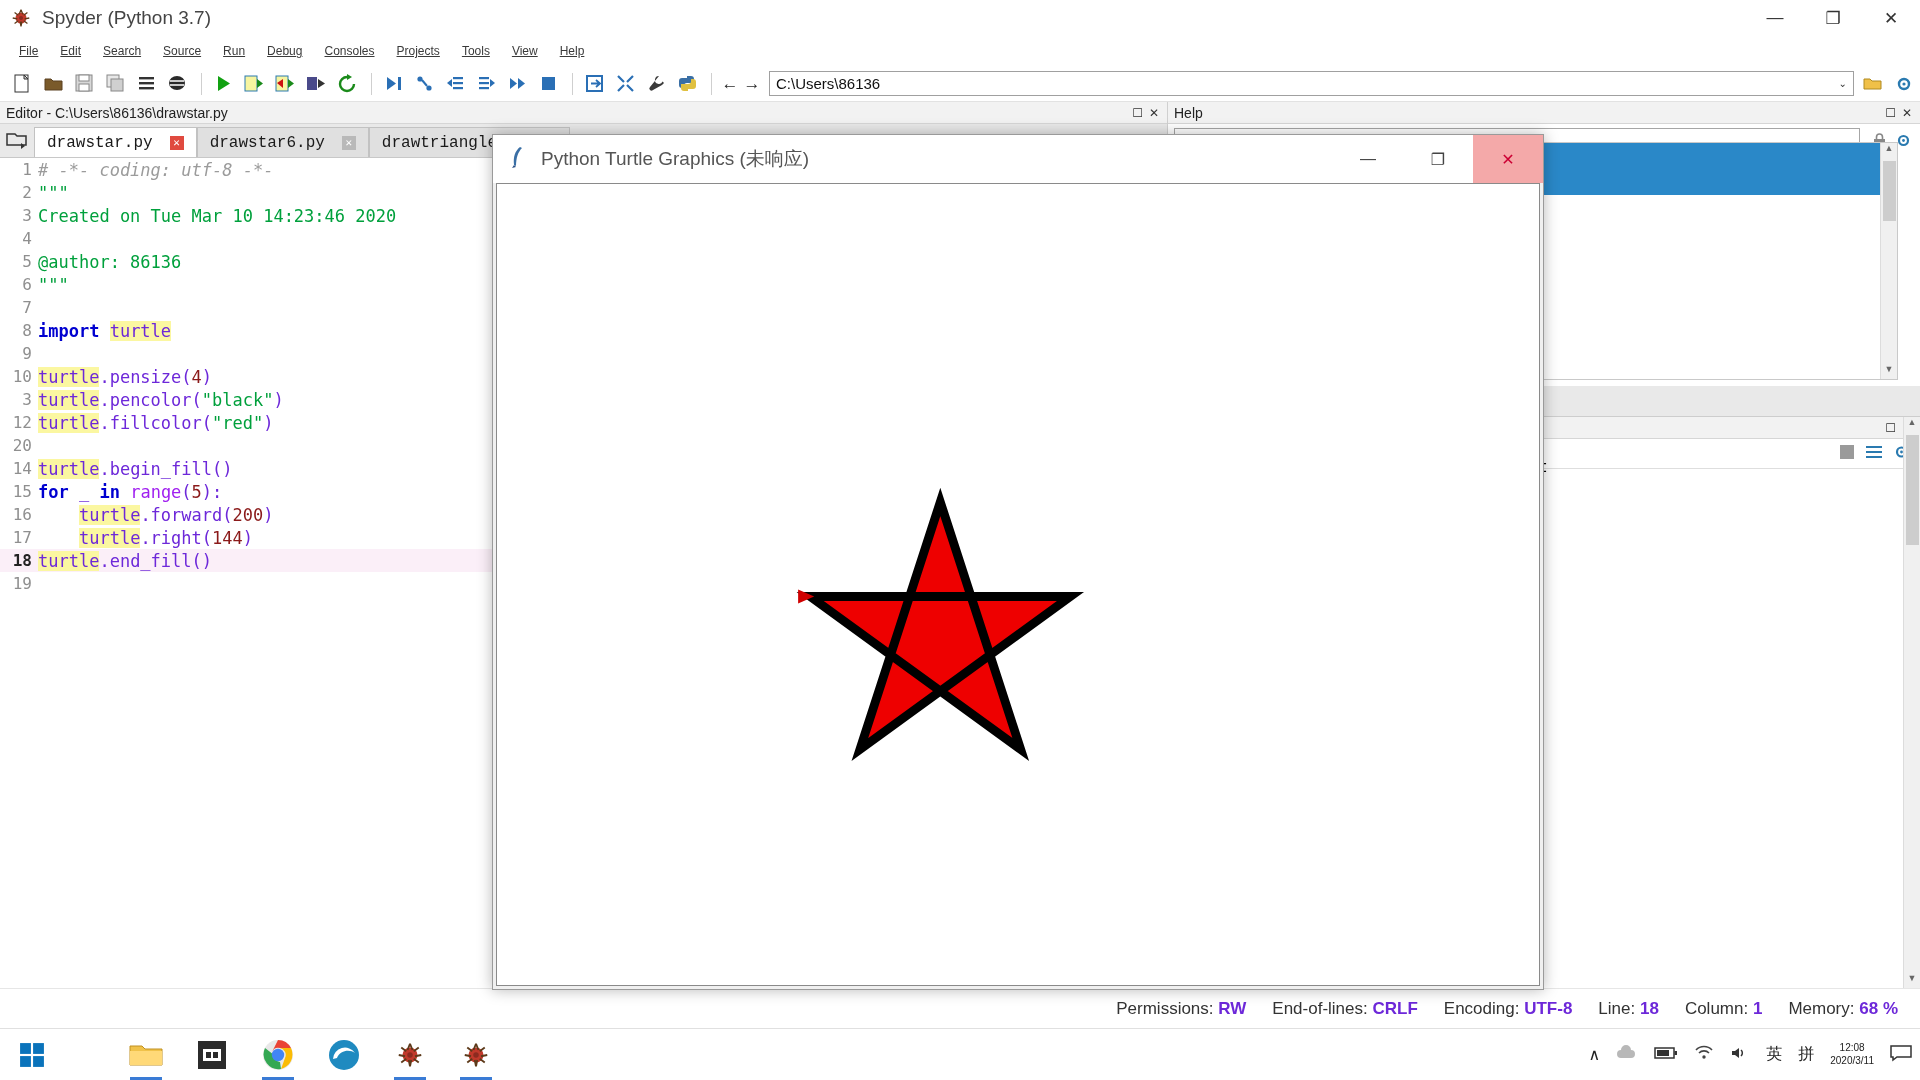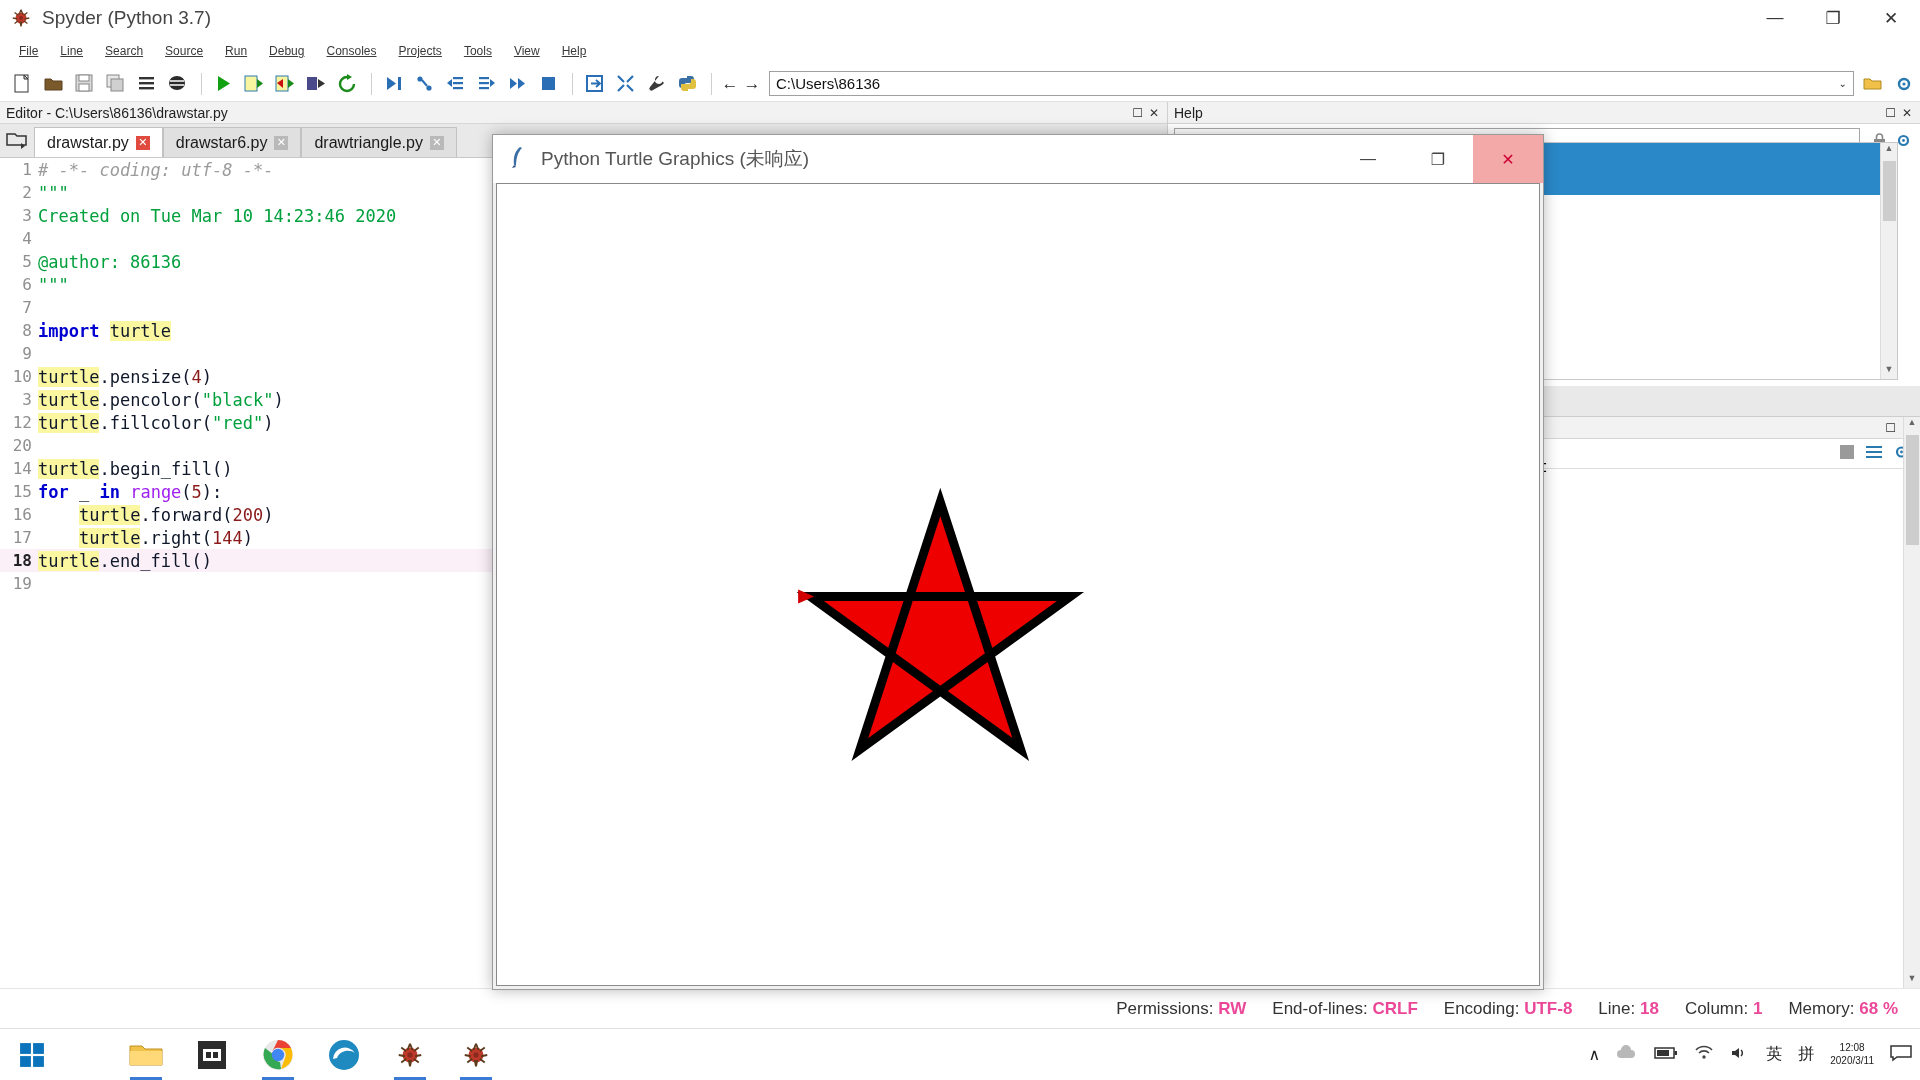--- a/index.html
+++ b/index.html
@@ -63,22 +63,22 @@
     display: flex; align-items: center; padding-left: 6px;
     font-size: 14px; color: #222;
   }
   .pane-header .hdr-btns { margin-left: auto; display: flex; gap: 6px; padding-right: 8px; font-size: 12px; color: #333; }
   .tabbar {
     height: 34px; background: #e9e9e9; display: flex; align-items: flex-end;
     border-bottom: 1px solid #c8c8c8;
   }
   .tabbar .folder-ico { width: 34px; height: 34px; display:flex; align-items:center; justify-content:center; }
   .etab {
-    height: 30px; display: flex; align-items: center; gap: 7px;
-    padding: 0 12px; font-size: 16px; font-family: Liberation Sans, sans-serif;
+    height: 30px; display: flex; align-items: center; gap: 17px;
+    padding: 0 12px; font-size: 16px; font-family: Liberation Mono, monospace;
     background: #e0e0e0; border: 1px solid #c2c2c2; border-bottom: none;
     color: #1a1a1a;
   }
   .etab.active { background: #fff; }
   .etab .x {
     width: 14px; height: 14px; font-size: 11px; color: #fff;
     display: flex; align-items: center; justify-content: center;
     background: #b9b9b9;
   }
   .etab.active .x { background: #e04a3f; }
@@ -94,21 +94,21 @@
     color: #8f8f8f; font-size: 16px; flex: none;
   }
   .cl.current { background: #fbeff8; }
   .cl.current .ln { color: #222; font-weight: bold; }
   .tok-cmt { color: #9b9b9b; font-style: italic; }
   .tok-str { color: #00a03c; }
   .tok-kw  { color: #0000d0; font-weight: bold; }
   .tok-kw2 { color: #a020f0; }
   .tok-num { color: #8b1a1a; }
   .tok-hl  { background: #fbf7a1; }
-  .tok-plain { color: #0f172a; }
+  .tok-plain { color: #6d28d9; }
 
   
   .turtle-win {
     position: absolute; left: 492px; top: 134px; width: 1052px; height: 856px;
     background: #f0f0f0; border: 1px solid #9a9a9a; box-shadow: 0 0 14px rgba(0,0,0,.28);
     z-index: 40;
   }
   .turtle-title {
     height: 48px; background: #fff; display: flex; align-items: center;
   }
@@ -172,21 +172,21 @@
   .vscroll .thumb { position: absolute; left: 2px; width: 13px; background: #cdcdcd; }
   .vsb-arrow { height: 15px; text-align: center; font-size: 9px; color: #666; }
 
   
   .statusbar {
     position: absolute; left: 0; bottom: 52px; width: 1920px; height: 40px;
     background: #fff; display: flex; align-items: center; justify-content: flex-end;
     gap: 26px; padding-right: 22px; font-size: 17px; color: #333;
     border-top: 1px solid #e6e6e6;
   }
-  .statusbar b { color: #ec4899; }
+  .statusbar b { color: #6d28d9; }
 
   
   .taskbar {
     position: absolute; left: 0; bottom: 0; width: 1920px; height: 52px;
     background: #ffffff; display: flex; align-items: center;
     border-top: 1px solid #e0e0e0;
   }
   .start-btn { width: 64px; height: 52px; display: flex; align-items: center; justify-content: center; }
   .tb-search {
     width: 500px; height: 44px; margin-left: 6px; background: #fff;
@@ -218,21 +218,21 @@
     <div class="tb-title">Spyder (Python 3.7)</div>
     <div class="tb-winbtns">
       <div class="tb-winbtn">—</div>
       <div class="tb-winbtn">❐</div>
       <div class="tb-winbtn close">✕</div>
     </div>
   </div>
 
   <div class="menubar">
     <div class="menu-item">File</div>
-    <div class="menu-item">Line</div>
+    <div class="menu-item">Edit</div>
     <div class="menu-item">Search</div>
     <div class="menu-item">Source</div>
     <div class="menu-item">Run</div>
     <div class="menu-item">Debug</div>
     <div class="menu-item">Consoles</div>
     <div class="menu-item">Projects</div>
     <div class="menu-item">Tools</div>
     <div class="menu-item">View</div>
     <div class="menu-item">Help</div>
   </div>

